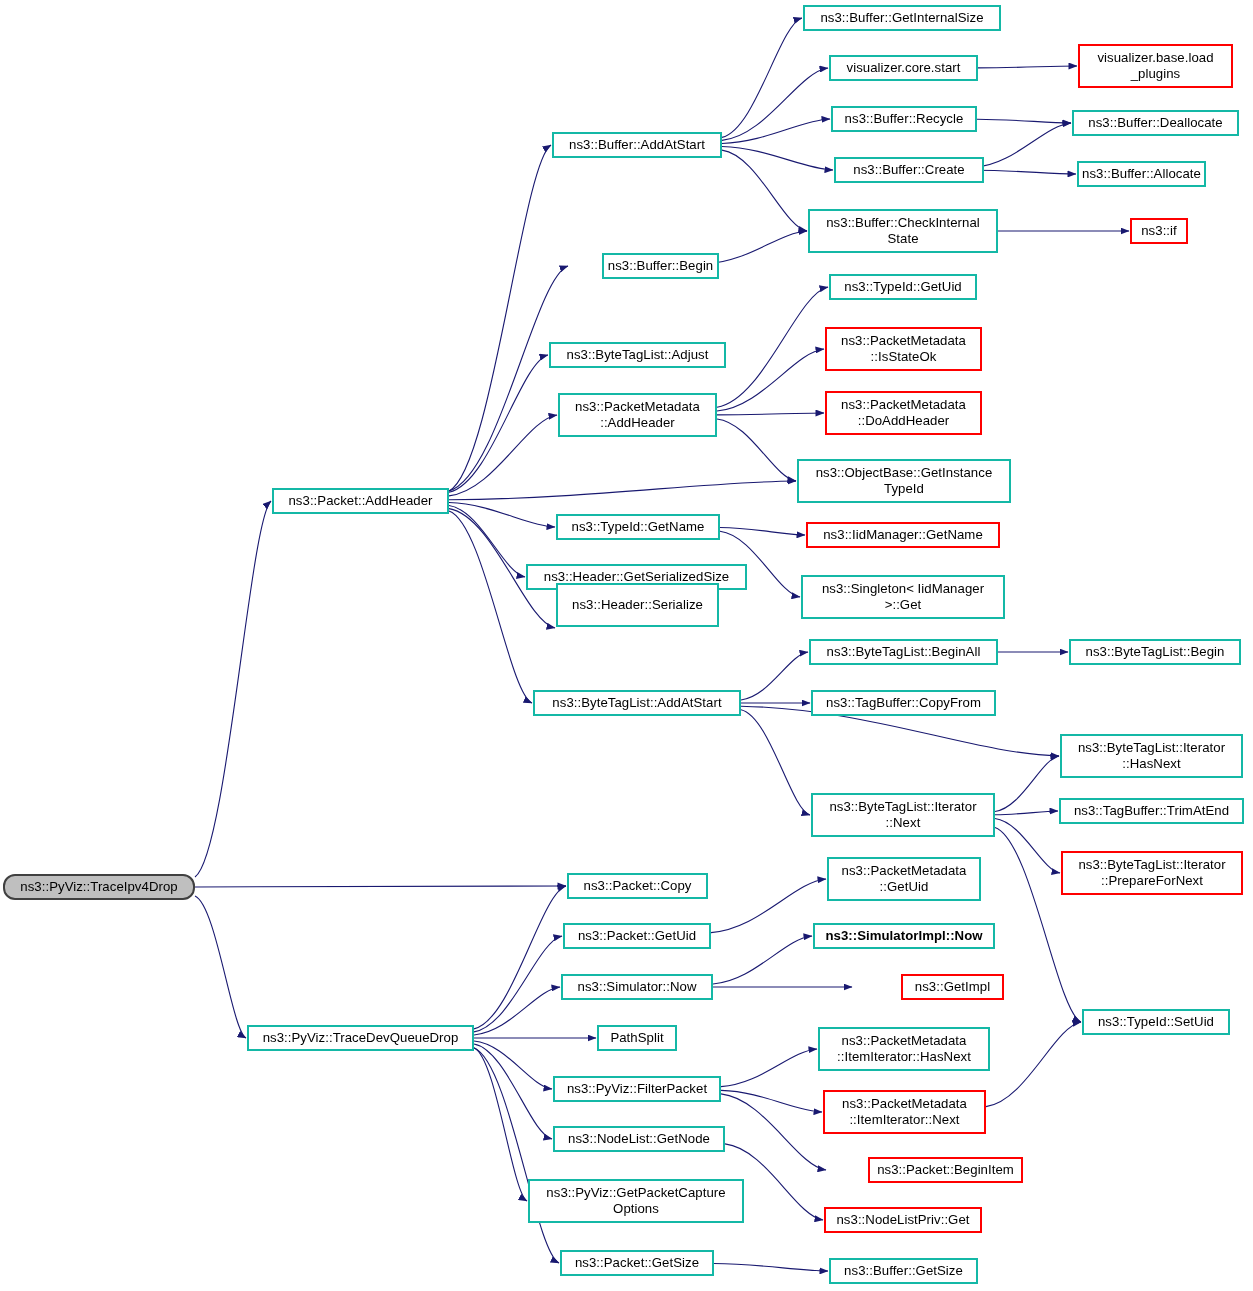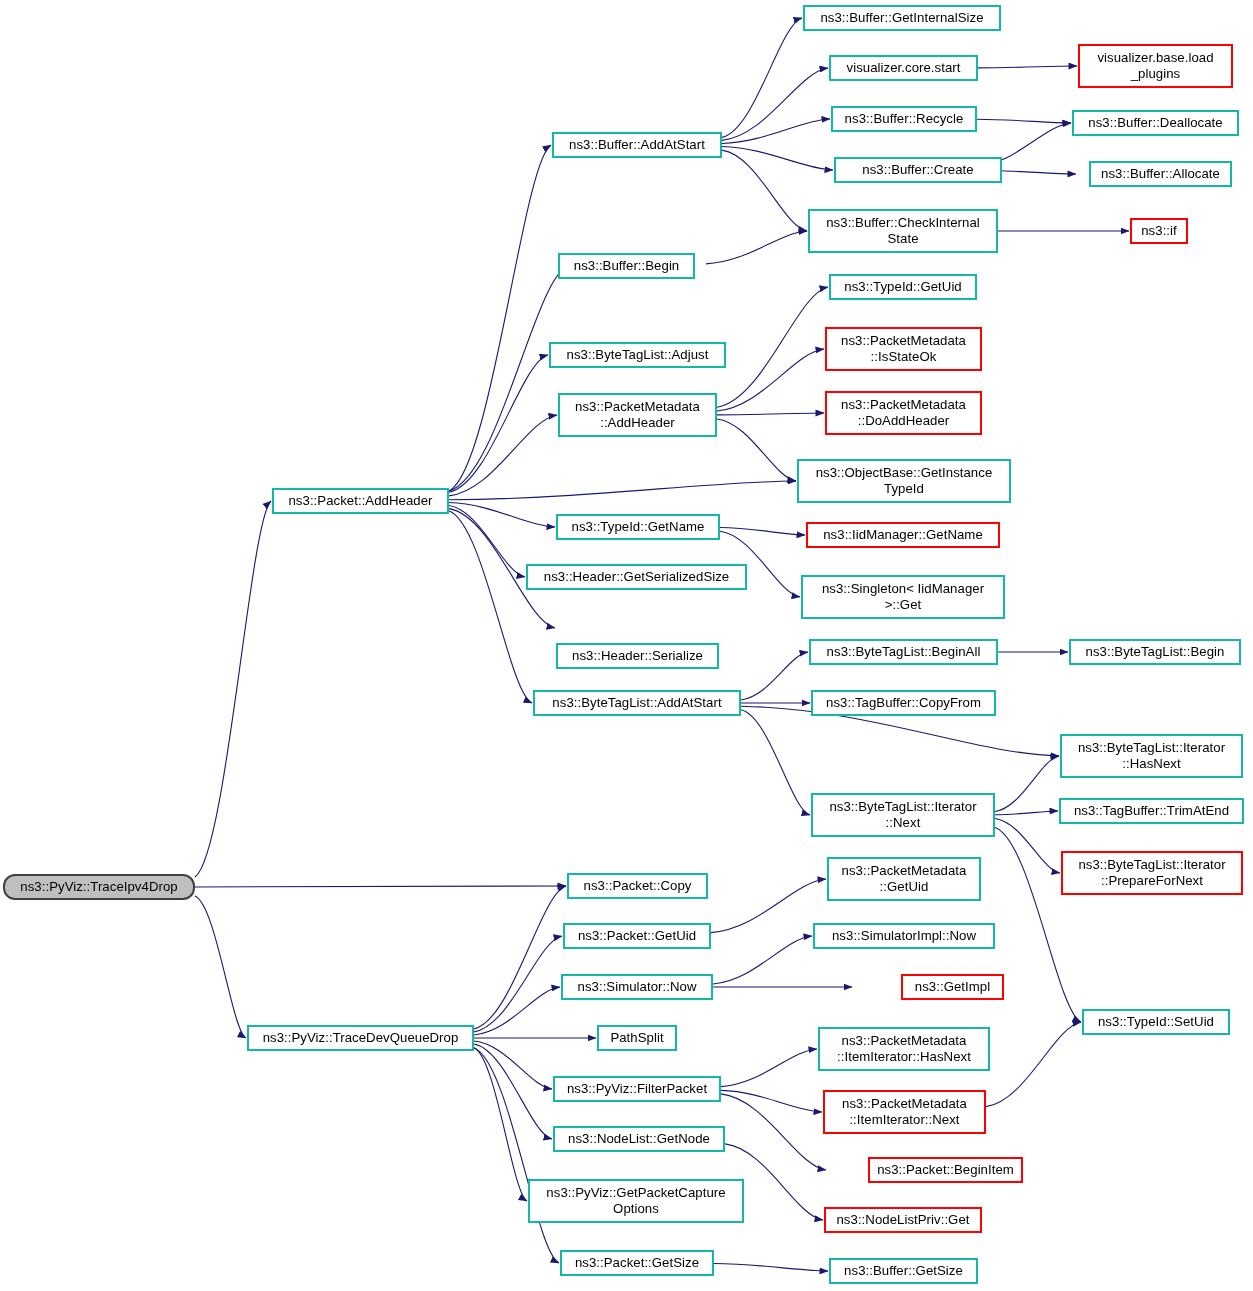--- a/index.html
+++ b/index.html
@@ -114,72 +114,72 @@
         <path d="M725,1143.86 C766.16,1148.7199999999998 795.56,1215.95 823,1220" fill="none" stroke="#191970" stroke-width="1.1" marker-end="url(#arrow)"></path>
         <path d="M714,1263.48 C761.88,1263.96 796.08,1270.6 828,1271" fill="none" stroke="#191970" stroke-width="1.1" marker-end="url(#arrow)"></path>
         <path d="M986,1106.6 C1025.9,1101.1999999999998 1054.4,1026.5 1081,1022" fill="none" stroke="#191970" stroke-width="1.1" marker-end="url(#arrow)"></path>
       </g>
   </svg>
   <div id="node-layer">
       <div class="node root" style="left: 3px; top: 874px; width: 192px; height: 26px;"><span>ns3::PyViz::TraceIpv4Drop</span></div>
       <div class="node" style="left: 272px; top: 488px; width: 177px; height: 26px;"><span>ns3::Packet::AddHeader</span></div>
       <div class="node" style="left: 247px; top: 1025px; width: 227px; height: 26px;"><span>ns3::PyViz::TraceDevQueueDrop</span></div>
       <div class="node" style="left: 552px; top: 132px; width: 170px; height: 26px;"><span>ns3::Buffer::AddAtStart</span></div>
-      <div class="node" style="left: 558px; top: 253px; width: 137px; height: 26px;"><span>ns3::Buffer::Begin</span></div>
+      <div class="node" style="left: 602px; top: 253px; width: 117px; height: 26px;"><span>ns3::Buffer::Begin</span></div>
       <div class="node" style="left: 549px; top: 342px; width: 177px; height: 26px;"><span>ns3::ByteTagList::Adjust</span></div>
       <div class="node" style="left: 558px; top: 393px; width: 159px; height: 44px;"><span>ns3::PacketMetadata
 ::AddHeader</span></div>
       <div class="node" style="left: 556px; top: 514px; width: 164px; height: 26px;"><span>ns3::TypeId::GetName</span></div>
       <div class="node" style="left: 526px; top: 564px; width: 221px; height: 26px;"><span>ns3::Header::GetSerializedSize</span></div>
-      <div class="node" style="left: 556px; top: 643px; width: 163px; height: 26px;"><span>ns3::Header::Serialize</span></div>
+      <div class="node" style="left: 556px; top: 583px; width: 163px; height: 44px;"><span>ns3::Header::Serialize</span></div>
       <div class="node" style="left: 533px; top: 690px; width: 208px; height: 26px;"><span>ns3::ByteTagList::AddAtStart</span></div>
       <div class="node" style="left: 567px; top: 873px; width: 141px; height: 26px;"><span>ns3::Packet::Copy</span></div>
       <div class="node" style="left: 563px; top: 923px; width: 148px; height: 26px;"><span>ns3::Packet::GetUid</span></div>
       <div class="node" style="left: 561px; top: 974px; width: 152px; height: 26px;"><span>ns3::Simulator::Now</span></div>
       <div class="node" style="left: 597px; top: 1025px; width: 80px; height: 26px;"><span>PathSplit</span></div>
       <div class="node" style="left: 553px; top: 1076px; width: 168px; height: 26px;"><span>ns3::PyViz::FilterPacket</span></div>
       <div class="node" style="left: 553px; top: 1126px; width: 172px; height: 26px;"><span>ns3::NodeList::GetNode</span></div>
       <div class="node" style="left: 528px; top: 1179px; width: 216px; height: 44px;"><span>ns3::PyViz::GetPacketCapture
 Options</span></div>
       <div class="node" style="left: 560px; top: 1250px; width: 154px; height: 26px;"><span>ns3::Packet::GetSize</span></div>
       <div class="node" style="left: 803px; top: 5px; width: 198px; height: 26px;"><span>ns3::Buffer::GetInternalSize</span></div>
       <div class="node" style="left: 829px; top: 55px; width: 149px; height: 26px;"><span>visualizer.core.start</span></div>
       <div class="node" style="left: 831px; top: 106px; width: 146px; height: 26px;"><span>ns3::Buffer::Recycle</span></div>
-      <div class="node" style="left: 834px; top: 157px; width: 168px; height: 26px;"><span>ns3::Buffer::Create</span></div>
+      <div class="node" style="left: 834px; top: 157px; width: 150px; height: 26px;"><span>ns3::Buffer::Create</span></div>
       <div class="node" style="left: 808px; top: 209px; width: 190px; height: 44px;"><span>ns3::Buffer::CheckInternal
 State</span></div>
       <div class="node" style="left: 829px; top: 274px; width: 148px; height: 26px;"><span>ns3::TypeId::GetUid</span></div>
       <div class="node red" style="left: 825px; top: 327px; width: 157px; height: 44px;"><span>ns3::PacketMetadata
 ::IsStateOk</span></div>
       <div class="node red" style="left: 825px; top: 391px; width: 157px; height: 44px;"><span>ns3::PacketMetadata
 ::DoAddHeader</span></div>
       <div class="node" style="left: 797px; top: 459px; width: 214px; height: 44px;"><span>ns3::ObjectBase::GetInstance
 TypeId</span></div>
       <div class="node red" style="left: 806px; top: 522px; width: 194px; height: 26px;"><span>ns3::IidManager::GetName</span></div>
       <div class="node" style="left: 801px; top: 575px; width: 204px; height: 44px;"><span>ns3::Singleton&lt; IidManager
 &gt;::Get</span></div>
       <div class="node" style="left: 809px; top: 639px; width: 189px; height: 26px;"><span>ns3::ByteTagList::BeginAll</span></div>
       <div class="node" style="left: 811px; top: 690px; width: 185px; height: 26px;"><span>ns3::TagBuffer::CopyFrom</span></div>
       <div class="node" style="left: 811px; top: 793px; width: 184px; height: 44px;"><span>ns3::ByteTagList::Iterator
 ::Next</span></div>
       <div class="node" style="left: 827px; top: 857px; width: 154px; height: 44px;"><span>ns3::PacketMetadata
 ::GetUid</span></div>
-      <div class="node" style="left: 813px; top: 923px; width: 182px; height: 26px;"><span>ns3::SimulatorImpl::Now</span></div>
+      <div class="node" style="left: 813px; top: 923px; width: 182px; height: 26px; font-weight: bold;"><span>ns3::SimulatorImpl::Now</span></div>
       <div class="node red" style="left: 853px; top: 974px; width: 103px; height: 26px; margin-left: 48px;"><span>ns3::GetImpl</span></div>
       <div class="node" style="left: 818px; top: 1027px; width: 172px; height: 44px;"><span>ns3::PacketMetadata
 ::ItemIterator::HasNext</span></div>
       <div class="node red" style="left: 823px; top: 1090px; width: 163px; height: 44px;"><span>ns3::PacketMetadata
 ::ItemIterator::Next</span></div>
       <div class="node red" style="left: 827px; top: 1157px; width: 155px; height: 26px; margin-left: 41px;"><span>ns3::Packet::BeginItem</span></div>
       <div class="node red" style="left: 824px; top: 1207px; width: 158px; height: 26px;"><span>ns3::NodeListPriv::Get</span></div>
       <div class="node" style="left: 829px; top: 1258px; width: 149px; height: 26px;"><span>ns3::Buffer::GetSize</span></div>
       <div class="node red" style="left: 1078px; top: 44px; width: 155px; height: 44px;"><span>visualizer.base.load
 _plugins</span></div>
       <div class="node" style="left: 1072px; top: 110px; width: 167px; height: 26px;"><span>ns3::Buffer::Deallocate</span></div>
-      <div class="node" style="left: 1077px; top: 161px; width: 143px; height: 26px; margin-left: 12px;"><span>ns3::Buffer::Allocate</span></div>
+      <div class="node" style="left: 1077px; top: 161px; width: 129px; height: 26px;"><span>ns3::Buffer::Allocate</span></div>
       <div class="node red" style="left: 1130px; top: 218px; width: 58px; height: 26px;"><span>ns3::if</span></div>
       <div class="node" style="left: 1069px; top: 639px; width: 172px; height: 26px;"><span>ns3::ByteTagList::Begin</span></div>
       <div class="node" style="left: 1060px; top: 734px; width: 183px; height: 44px;"><span>ns3::ByteTagList::Iterator
 ::HasNext</span></div>
       <div class="node" style="left: 1059px; top: 798px; width: 185px; height: 26px;"><span>ns3::TagBuffer::TrimAtEnd</span></div>
       <div class="node red" style="left: 1061px; top: 851px; width: 182px; height: 44px;"><span>ns3::ByteTagList::Iterator
 ::PrepareForNext</span></div>
       <div class="node" style="left: 1082px; top: 1009px; width: 148px; height: 26px;"><span>ns3::TypeId::SetUid</span></div>
     </div>
 </div>

